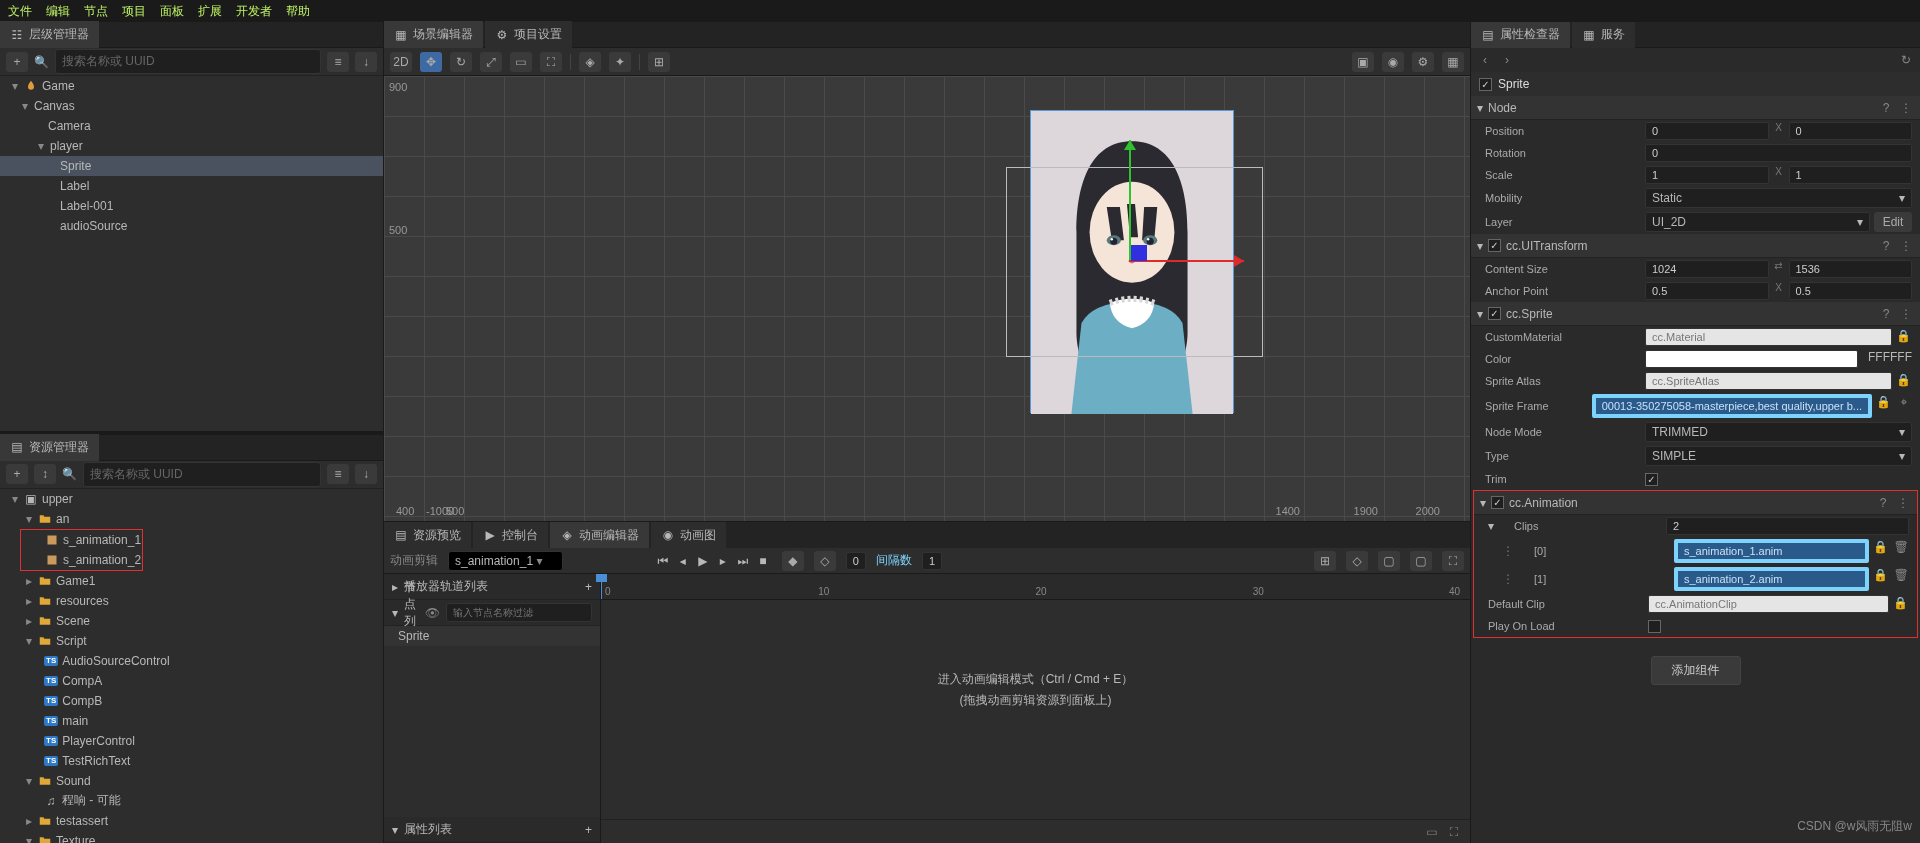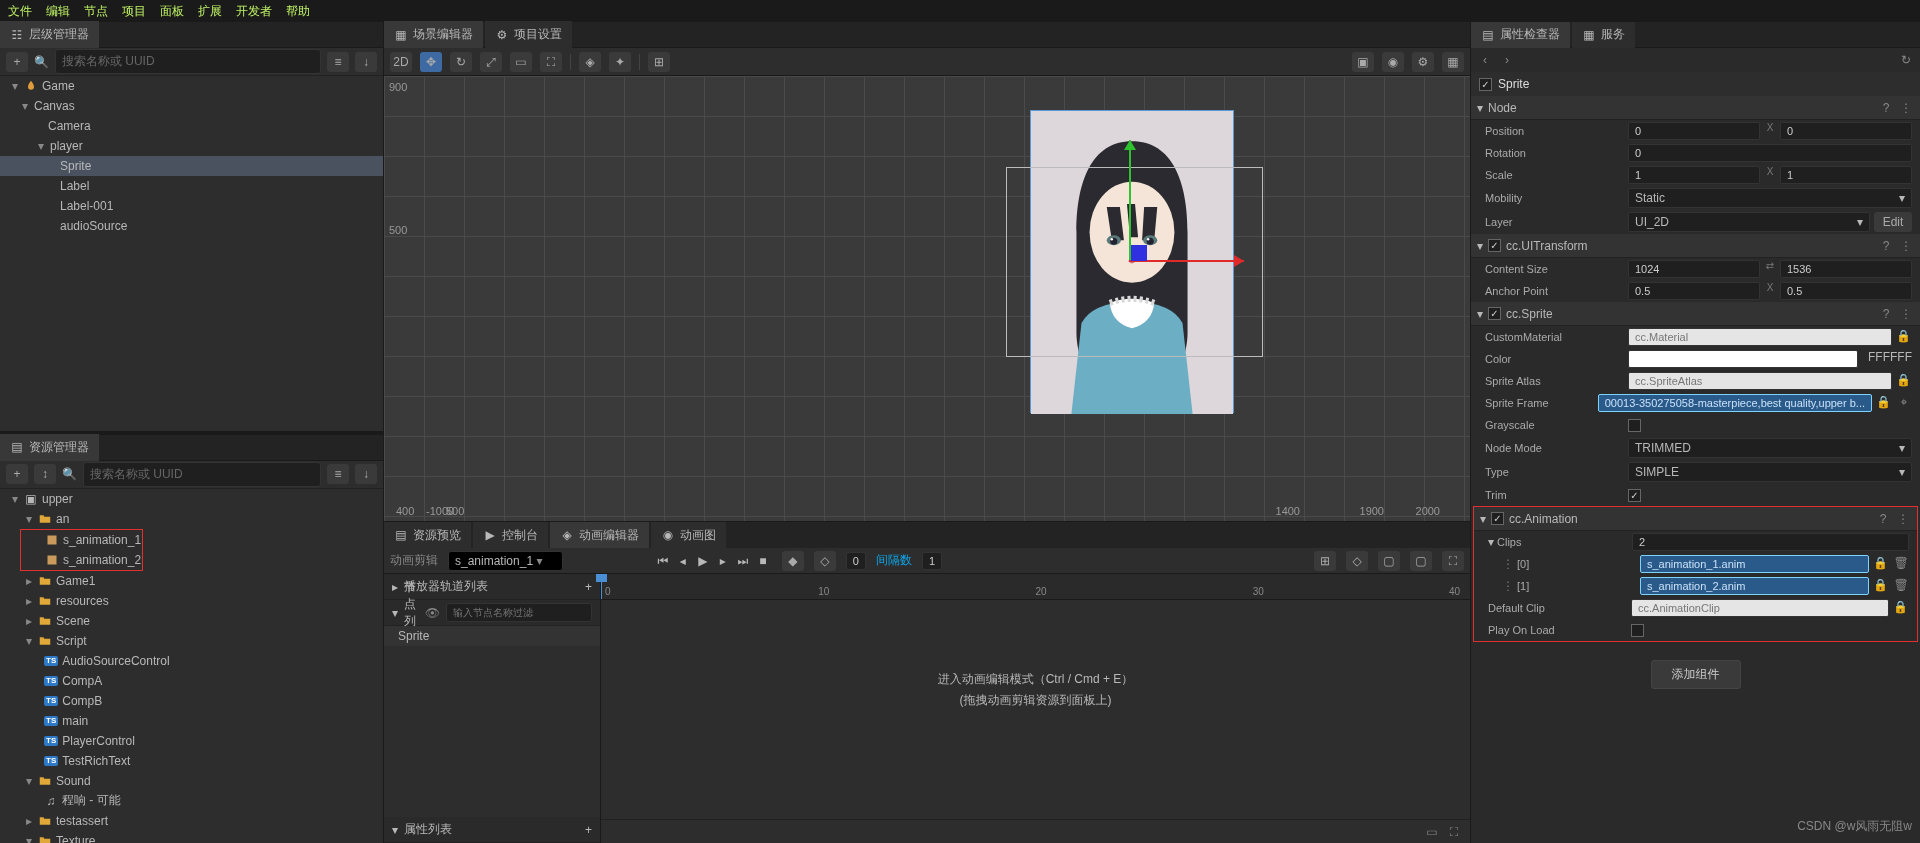--- a/index.html
+++ b/index.html
@@ -70,27 +70,27 @@
 .timeline-ruler { height:26px; background:#2a2a2a; border-bottom:1px solid #1a1a1a; position:relative; display:flex; align-items:flex-end;}
 .timeline-ruler span { position:absolute; bottom:2px; font-size:10px; color:#888;}
 .playhead { position:absolute; left:0; top:0; bottom:0; width:1px; background:#4a8fd6; }
 .playhead::before { content:''; position:absolute; top:0; left:-5px; width:11px; height:8px; background:#4a8fd6;}
 .anim-center-msg { display:flex; flex-direction:column; align-items:center; justify-content:center; height:180px; gap:4px; color:#888;}
 
 
 .insp-nav { display:flex; height:24px; align-items:center; padding:0 6px; gap:6px;}
 .insp-row { display:flex; align-items:center; min-height:24px; padding:0 8px; gap:6px;}
 .insp-section { background:#333; border-bottom:1px solid #222; display:flex; align-items:center; height:24px; padding:0 6px; gap:5px;}
-.prop-row { display:flex; align-items:center; min-height:22px; padding:2px 8px 2px 14px; gap:3px;}
+.prop-row { display:flex; align-items:center; min-height:22px; padding:2px 8px 2px 14px; gap:20px;}
 .prop-label { width:140px; color:#aaa; font-size:11px;}
 .prop-val { flex:1; display:flex; gap:4px;}
 .num-input { background:#1f1f1f; border:1px solid #333; padding:2px 6px; border-radius:2px; flex:1; color:#ccc; font-size:11px;}
 .sel-input { background:#1f1f1f; border:1px solid #333; padding:2px 6px; border-radius:2px; flex:1; color:#ccc; font-size:11px; display:flex; justify-content:space-between; align-items:center;}
 .xy-sep { width:12px; text-align:center; color:#777; font-size:10px;}
-.link-chip { background:#2a5a8a; border:1px solid #7dd3fc; padding:2px 6px; border-radius:2px; flex:1; color:#c8e0f8; font-size:11px; overflow:hidden; white-space:nowrap; text-overflow:ellipsis;}
+.link-chip { background:#2a5a8a; border:4px solid #7dd3fc; padding:2px 6px; border-radius:2px; flex:1; color:#c8e0f8; font-size:11px; overflow:hidden; white-space:nowrap; text-overflow:ellipsis;}
 .ghost-chip { background:#e5e5e5; border:1px solid #333; padding:2px 6px; border-radius:2px; flex:1; color:#777; font-size:11px;}
 .color-swatch { background:#fff; border:1px solid #333; height:18px; flex:1; border-radius:2px;}
 .cbx { width:13px; height:13px; border:1px solid #666; background:#1f1f1f; display:inline-flex; align-items:center; justify-content:center;}
 .cbx.on::after { content:'✓'; font-size:10px; color:#ccc;}
 .mini-icon { width:16px; height:16px; display:flex; align-items:center; justify-content:center; color:#888;}
 .right-icons { margin-left:auto; display:flex; gap:4px;}
 .add-comp-btn { display:block; margin:18px auto; padding:5px 20px; background:#3a3a3a; border:1px solid #444; border-radius:3px; color:#ccc;}
 .red-outline { border:1px solid #e03030; margin:0 2px;}
 .watermark { position:fixed; right:8px; bottom:8px; color:#888; font-size:12px; z-index:10;}
 </style>
@@ -334,21 +334,21 @@
         <div class="sq-btn">▦</div>
       </div>
       <div class="scene-view">
         <div class="grid-bg"></div>
         <span class="ruler-label" style="left:5px; top:5px;">900</span>
         <span class="ruler-label" style="left:5px; top:148px;">500</span>
         <span class="ruler-label" style="left:12px; bottom:4px;">400</span>
         <span class="ruler-label" style="left:62px; bottom:4px;">500</span>
         <span class="ruler-label" style="left:42px; bottom:4px;text-align:center;">-1000</span>
         <span class="ruler-label" style="right:170px; bottom:4px;">1400</span>
-        <span class="ruler-label" style="right:86px; bottom:4px;">1900</span>
+        <span class="ruler-label" style="right:92px; bottom:4px;">1900</span>
         <span class="ruler-label" style="right:30px; bottom:4px;">2000</span>
         <div class="sprite-img">
           <svg class="anime-portrait" viewBox="0 0 200 300">
             <rect width="200" height="300" fill="#ddd6db"></rect>
             <path d="M100 30 C60 30 45 70 45 120 L45 220 C45 240 55 260 60 290 L140 290 C145 260 155 240 155 220 L155 120 C155 70 140 30 100 30 Z" fill="#2a2a30"></path>
             <ellipse cx="100" cy="120" rx="42" ry="50" fill="#f5e4d8"></ellipse>
             <path d="M58 100 C60 70 75 50 100 48 C125 50 140 70 142 100 L138 92 C125 68 110 62 100 62 C90 62 75 68 62 92 Z" fill="#2a2a30"></path>
             <path d="M75 95 L80 128 L92 128 L88 95 Z M95 92 L98 125 L106 125 L103 92 Z M112 95 L110 128 L122 128 L125 95 Z" fill="#2a2a30"></path>
             <ellipse cx="82" cy="128" rx="7" ry="5" fill="#5a7a7a"></ellipse>
               <ellipse cx="118" cy="128" rx="7" ry="5" fill="#5a7a7a"></ellipse>
@@ -397,21 +397,21 @@
             <div>⏮</div>
             <div>◂</div>
             <div>▶</div>
             <div>▸</div>
             <div>⏭</div>
             <div>■</div>
           </div>
           <div class="sq-btn">◆</div>
           <div class="sq-btn">◇</div>
           <div class="num-input" style="flex:0;width:50px">0</div>
-          <span style="color:#0ea5e9">间隔数</span>
+          <span style="color:#7dd3fc">间隔数</span>
           <div class="num-input" style="flex:0;width:40px">1</div>
           <div style="flex:1"></div>
           <div class="sq-btn">⊞</div>
           <div class="sq-btn">◇</div>
           <div class="sq-btn">▢</div>
           <div class="sq-btn">▢</div>
           <div class="sq-btn">⛶</div>
         </div>
         <div class="anim-body">
           <div class="anim-left">
@@ -589,26 +589,20 @@
         </div>
       <div class="prop-row">
           <span class="prop-label">Sprite Frame</span>
           <div class="prop-val">
             <div class="link-chip">00013-350275058-masterpiece,best quality,upper b...</div>
             <span class="mini-icon">🔒</span>
             <span class="mini-icon">⌖</span>
           </div>
         </div>
       <div class="prop-row">
-          <span class="prop-label">Grayscale</span>
-          <div class="prop-val">
-            <span class="cbx"></span>
-          </div>
-        </div>
-      <div class="prop-row">
           <span class="prop-label">Node Mode</span>
           <div class="prop-val">
             <div class="sel-input">
               <span>TRIMMED</span>
               <span>▾</span>
             </div>
           </div>
         </div>
       <div class="prop-row">
           <span class="prop-label">Type</span>

